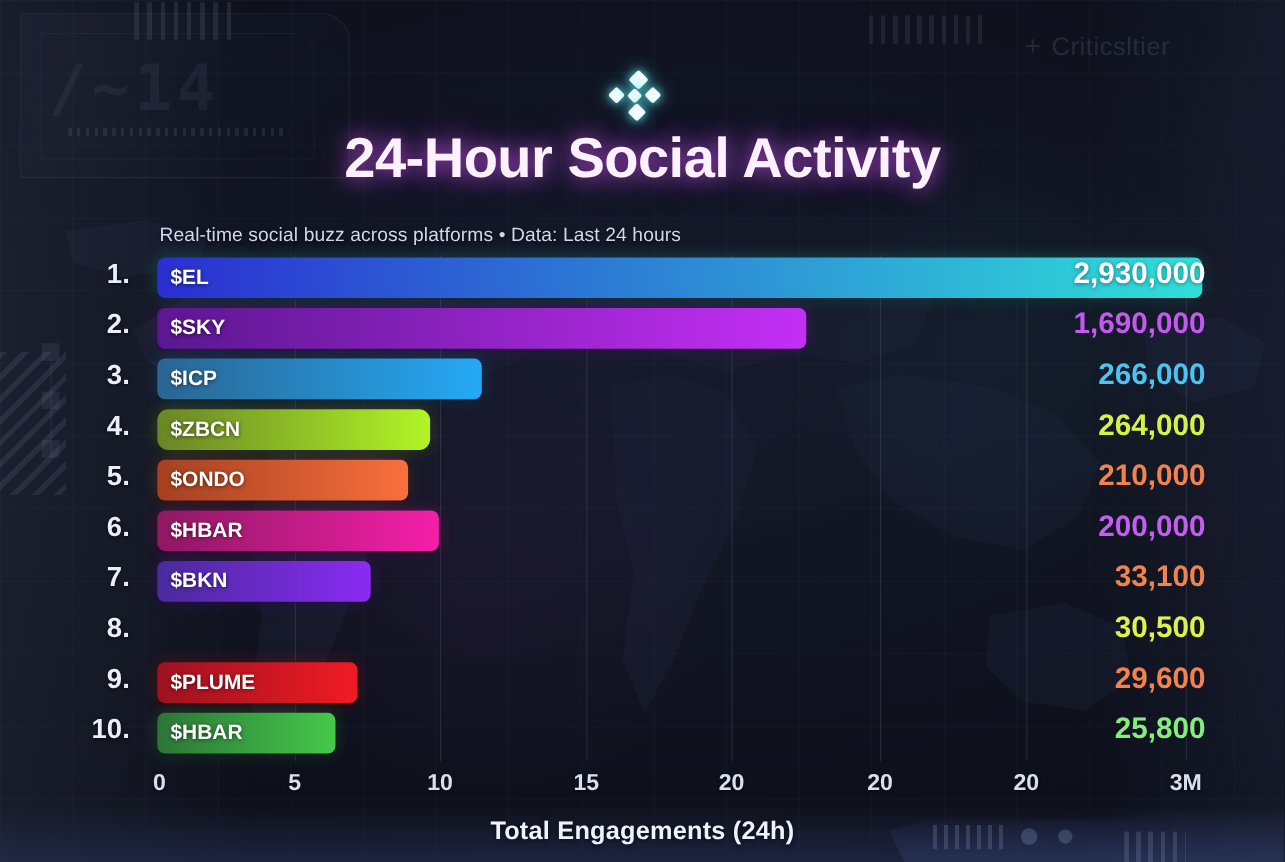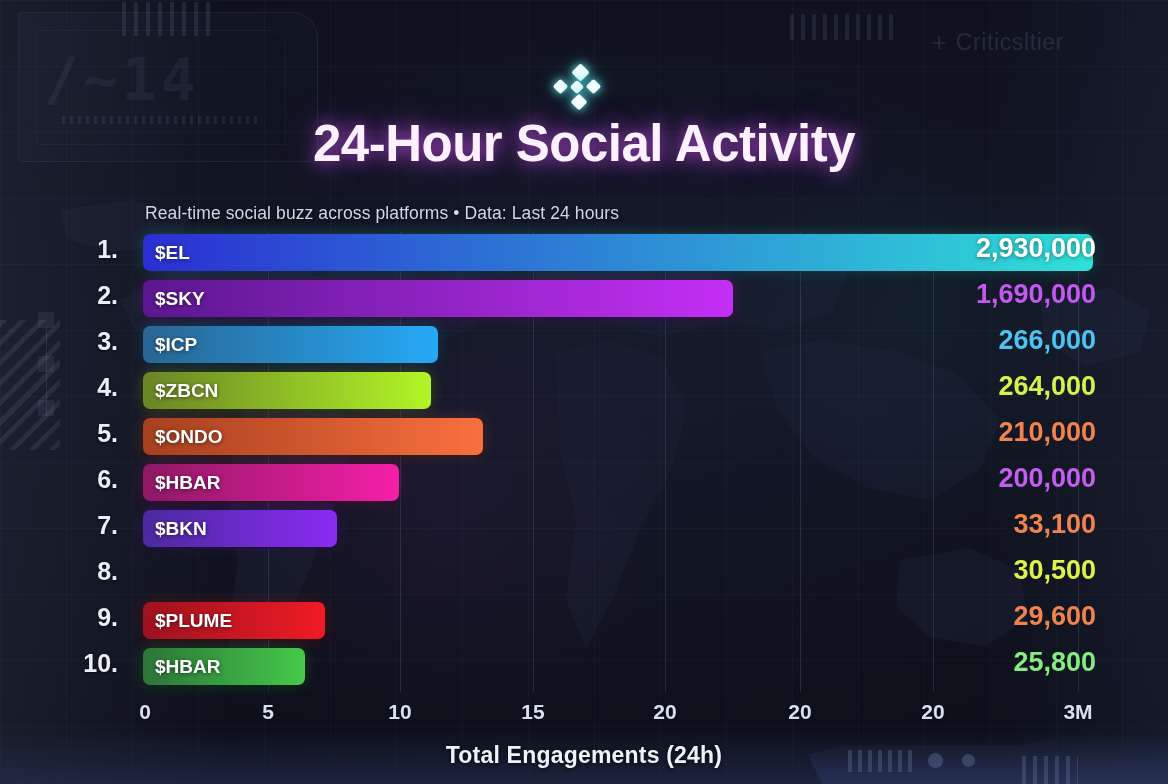--- a/index.html
+++ b/index.html
@@ -321,28 +321,28 @@
         </div>
         <div class="row" style="top: 92px;">
           <div class="rank">3.</div>
           <div class="bar" style="width: 295px; background: linear-gradient(90deg, rgb(42, 101, 147), rgb(37, 169, 245)); box-shadow: rgba(37, 169, 245, 0.267) 0px 0px 14px, rgba(0, 0, 0, 0.45) 0px 2px 6px;">
             <span class="bar-label" style="color: rgb(255, 255, 255);">$ICP</span>
           </div>
           <div class="value" style="color: rgb(76, 195, 240);">266,000</div>
         </div>
         <div class="row" style="top: 138px;">
           <div class="rank">4.</div>
-          <div class="bar" style="width: 288px; background: linear-gradient(90deg, rgb(106, 133, 38), rgb(178, 245, 38)); box-shadow: rgba(178, 245, 38, 0.267) 0px 0px 14px, rgba(0, 0, 0, 0.45) 0px 2px 6px;">
+          <div class="bar" style="width: 248px; background: linear-gradient(90deg, rgb(106, 133, 38), rgb(178, 245, 38)); box-shadow: rgba(178, 245, 38, 0.267) 0px 0px 14px, rgba(0, 0, 0, 0.45) 0px 2px 6px; border-radius: 10px;">
             <span class="bar-label" style="color: rgb(255, 255, 255);">$ZBCN</span>
           </div>
           <div class="value" style="color: rgb(214, 242, 74);">264,000</div>
         </div>
         <div class="row" style="top: 184px;">
           <div class="rank">5.</div>
-          <div class="bar" style="width: 340px; background: linear-gradient(90deg, rgb(166, 64, 31), rgb(249, 112, 62)); box-shadow: rgba(249, 112, 62, 0.267) 0px 0px 14px, rgba(0, 0, 0, 0.45) 0px 2px 6px;">
+          <div class="bar" style="width: 228px; background: linear-gradient(90deg, rgb(166, 64, 31), rgb(249, 112, 62)); box-shadow: rgba(249, 112, 62, 0.267) 0px 0px 14px, rgba(0, 0, 0, 0.45) 0px 2px 6px;">
             <span class="bar-label" style="color: rgb(255, 255, 255);">$ONDO</span>
           </div>
           <div class="value" style="color: rgb(242, 130, 78);">210,000</div>
         </div>
         <div class="row" style="top: 230px;">
           <div class="rank">6.</div>
           <div class="bar" style="width: 256px; background: linear-gradient(90deg, rgb(142, 25, 100), rgb(245, 31, 168)); box-shadow: rgba(245, 31, 168, 0.267) 0px 0px 14px, rgba(0, 0, 0, 0.45) 0px 2px 6px;">
             <span class="bar-label" style="color: rgb(255, 255, 255);">$HBAR</span>
           </div>
           <div class="value" style="color: rgb(195, 94, 240);">200,000</div>

